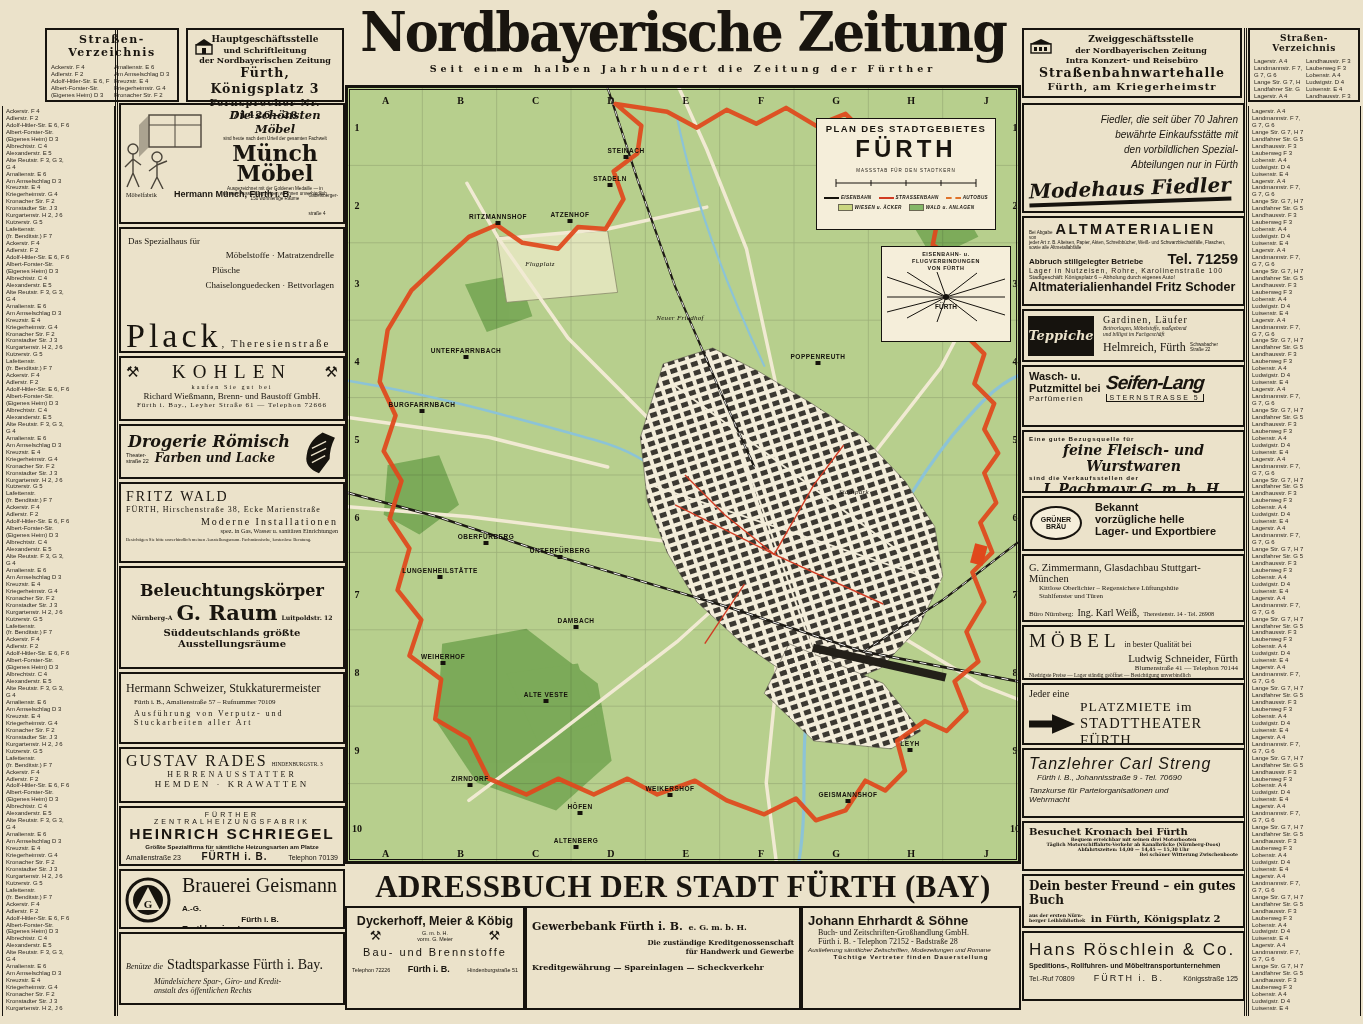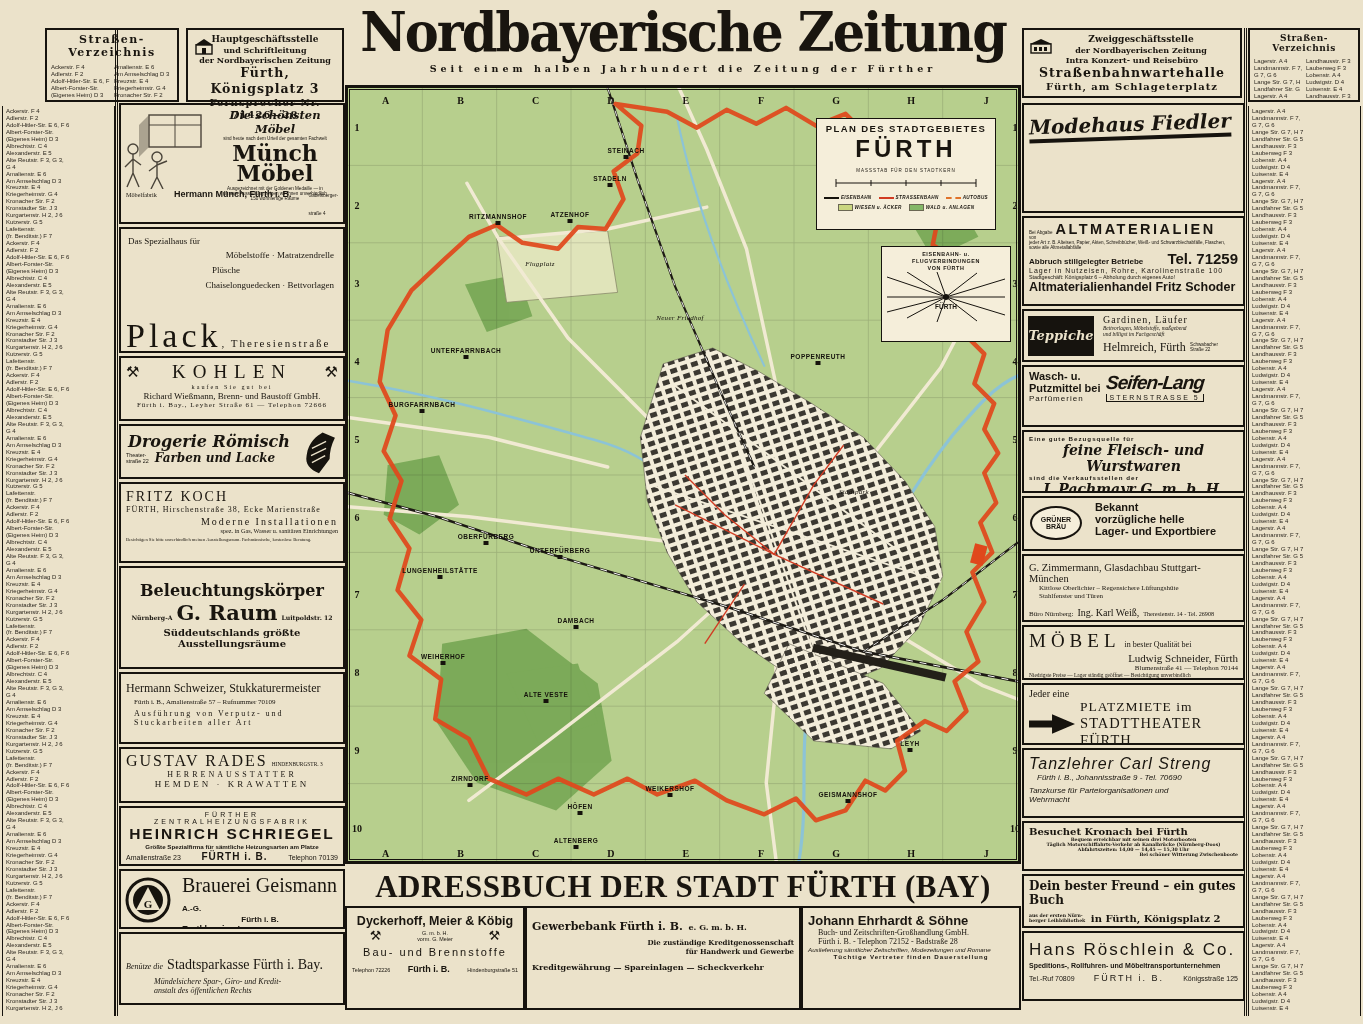--- a/index.html
+++ b/index.html
@@ -99,21 +99,21 @@
           <polygon points="0,6 11,1 22,6" fill="#16130e"></polygon>
           <rect x="4" y="9" width="3" height="4" fill="#16130e"></rect>
           <rect x="9" y="9" width="3" height="4" fill="#16130e"></rect>
           <rect x="14" y="9" width="3" height="4" fill="#16130e"></rect>
         </svg>
     </span>
     <div class="o1" style="padding-left:18px">Zweiggeschäftsstelle</div>
     <div class="o2" style="padding-left:18px">der Nordbayerischen Zeitung</div>
     <div class="o2">Intra Konzert- und Reisebüro</div>
     <div class="big">Straßenbahnwartehalle</div>
-    <div class="med">Fürth, am Schlageterplatz</div>
+    <div class="med">Fürth, am Kriegerheimstr</div>
   </div>
 
   <div class="ixbox" style="left:45px;top:28px;width:134px;height:74px">
     <div class="ixtitle">Straßen-Verzeichnis</div>
     <div class="ixcols">
         <div class="ixcol" id="ixA1">
           <div class="sie">Ackerstr.  F 4</div>
           <div class="sie">Adlerstr.  F 2</div>
           <div class="sie">Adolf-Hitler-Str.  E 6, F 6</div>
           <div class="sie">Albert-Forster-Str.</div>
@@ -476,21 +476,21 @@
         <path d="M14,22 L30,14 M13,30 L30,22 M14,38 L29,30" stroke="#ebe2ca" stroke-width="1.6"></path>
       </svg>
       <div class="sc" style="font-size:16px;margin:3px 0 0 2px">Drogerie Römisch</div>
       <div style="display:flex;gap:6px;align-items:center">
         <span class="t5" style="line-height:6px"><span>Theater-</span><br><span>straße 22</span></span>
         <span class="sc" style="font-size:12px">Farben und Lacke</span>
       </div>
     </div>
 
     <div class="ad sr" style="height:81px">
-      <div style="font-size:14px;letter-spacing:2px;margin-top:2px">FRITZ KOCH</div>
+      <div style="font-size:14px;letter-spacing:2px;margin-top:2px">FRITZ WALD</div>
       <div class="t8 lsp1">FÜRTH, Hirschenstraße 38, Ecke Marienstraße</div>
       <div class="t10 lsp2" style="text-align:right;margin-top:2px">Moderne Installationen</div>
       <div class="t6" style="text-align:right">spez. in Gas, Wasser u. sanitären Einrichtungen</div>
       <div class="t4" style="margin-top:3px">Besichtigen Sie bitte unverbindlich meinen Ausstellungsraum. Fachmännische, kostenlose Beratung.</div>
     </div>
 
     <div class="ad ctr" style="height:103px">
       <div class="fk" style="font-size:16px;margin-top:10px">Beleuchtungskörper</div>
       <div style="display:flex;justify-content:center;align-items:baseline;gap:4px">
         <span class="t6 fk">Nürnberg-A</span>
@@ -783,20 +783,26 @@
     </div>
 
     <div class="inner"></div>
   </div>
 
   <div id="adrtitle">ADRESSBUCH DER STADT FÜRTH (BAY)</div>
 
   <div id="adsR">
 
     <div class="ad" style="height:110px">
+      <div class="t10 it" style="text-align:right;line-height:15px;margin-top:4px">
+        <div>Fiedler, die seit über 70 Jahren</div>
+        <div>bewährte Einkaufsstätte mit</div>
+        <div>den vorbildlichen Spezial-</div>
+        <div>Abteilungen nur in Fürth</div>
+      </div>
       <div class="sc" style="font-size:20px;border-bottom:4px solid #16130e;display:inline-block;transform:rotate(-2deg);margin-top:4px">Modehaus Fiedler</div>
     </div>
 
     <div class="ad" style="height:90px">
       <div style="display:flex;align-items:baseline;gap:3px">
         <span class="t4" style="line-height:5px"><span>Bei Abgabe</span><br><span>von</span></span>
         <span class="b" style="font-size:14.5px;letter-spacing:2.5px">ALTMATERIALIEN</span>
       </div>
       <div class="t4">jeder Art z. B. Alteisen, Papier, Akten, Schreibbücher, Weiß- und Schwarzblechabfälle, Flaschen, sowie alle Altmetallabfälle</div>
       <div class="row">

